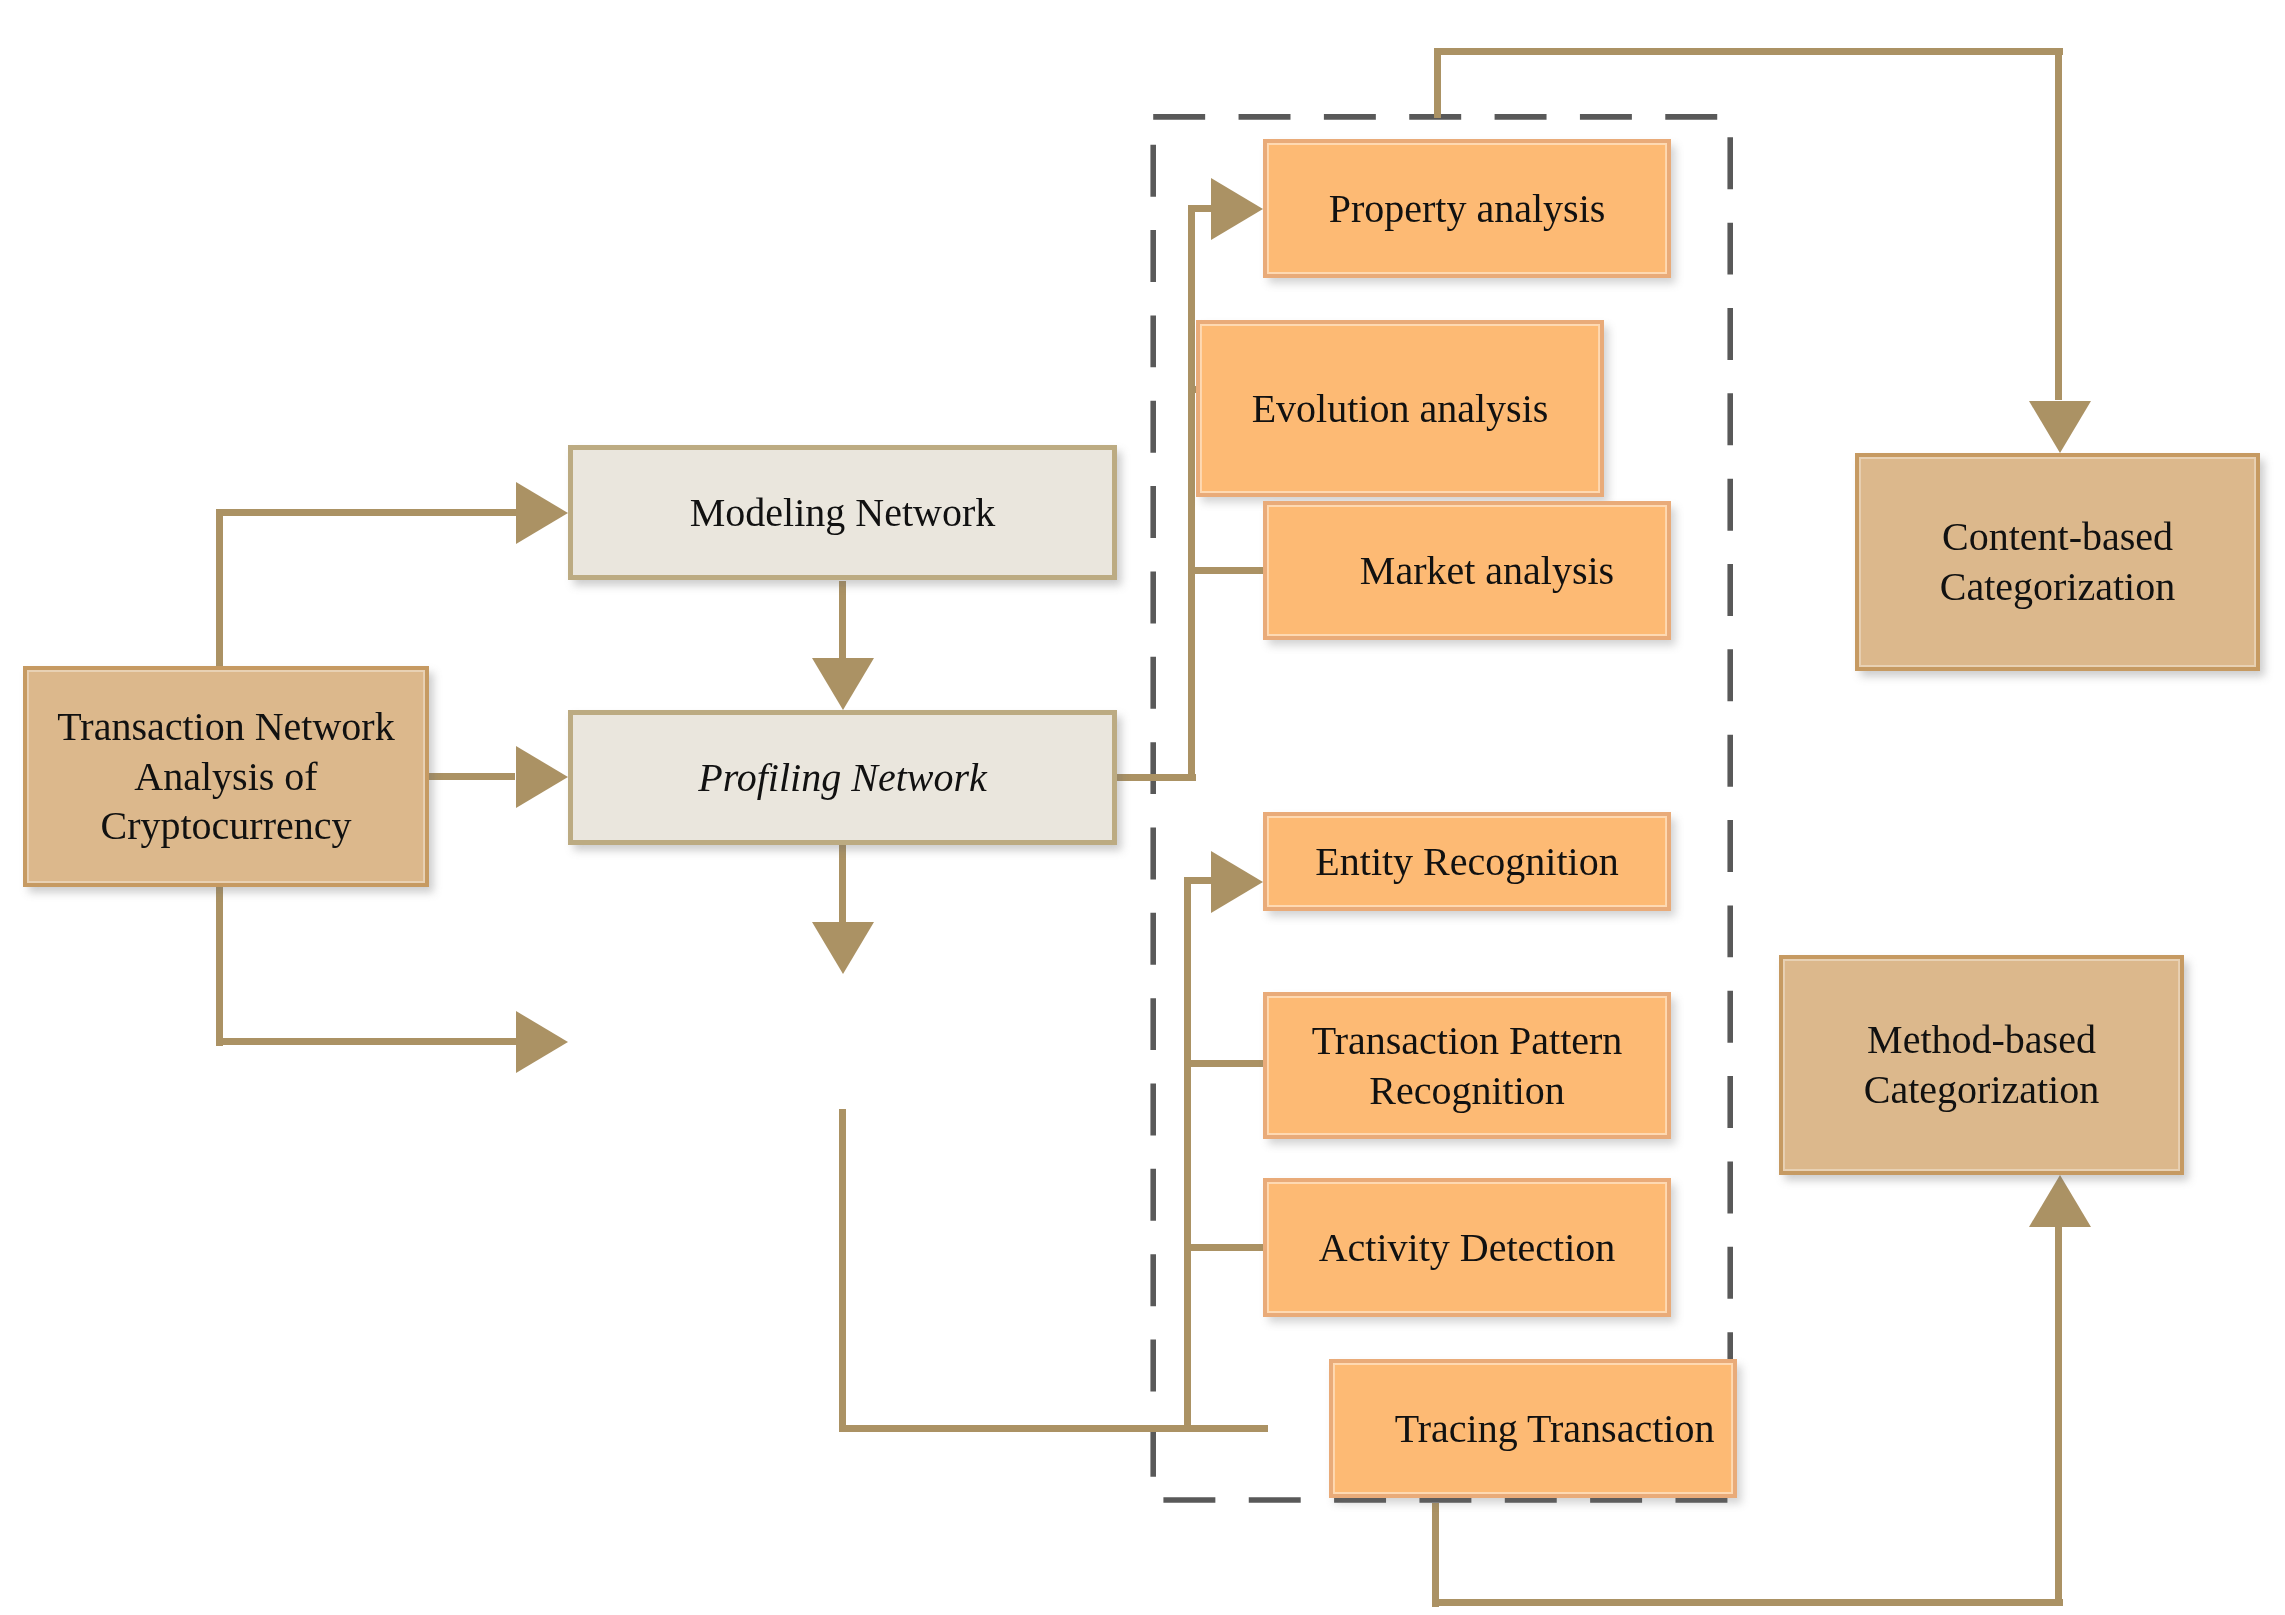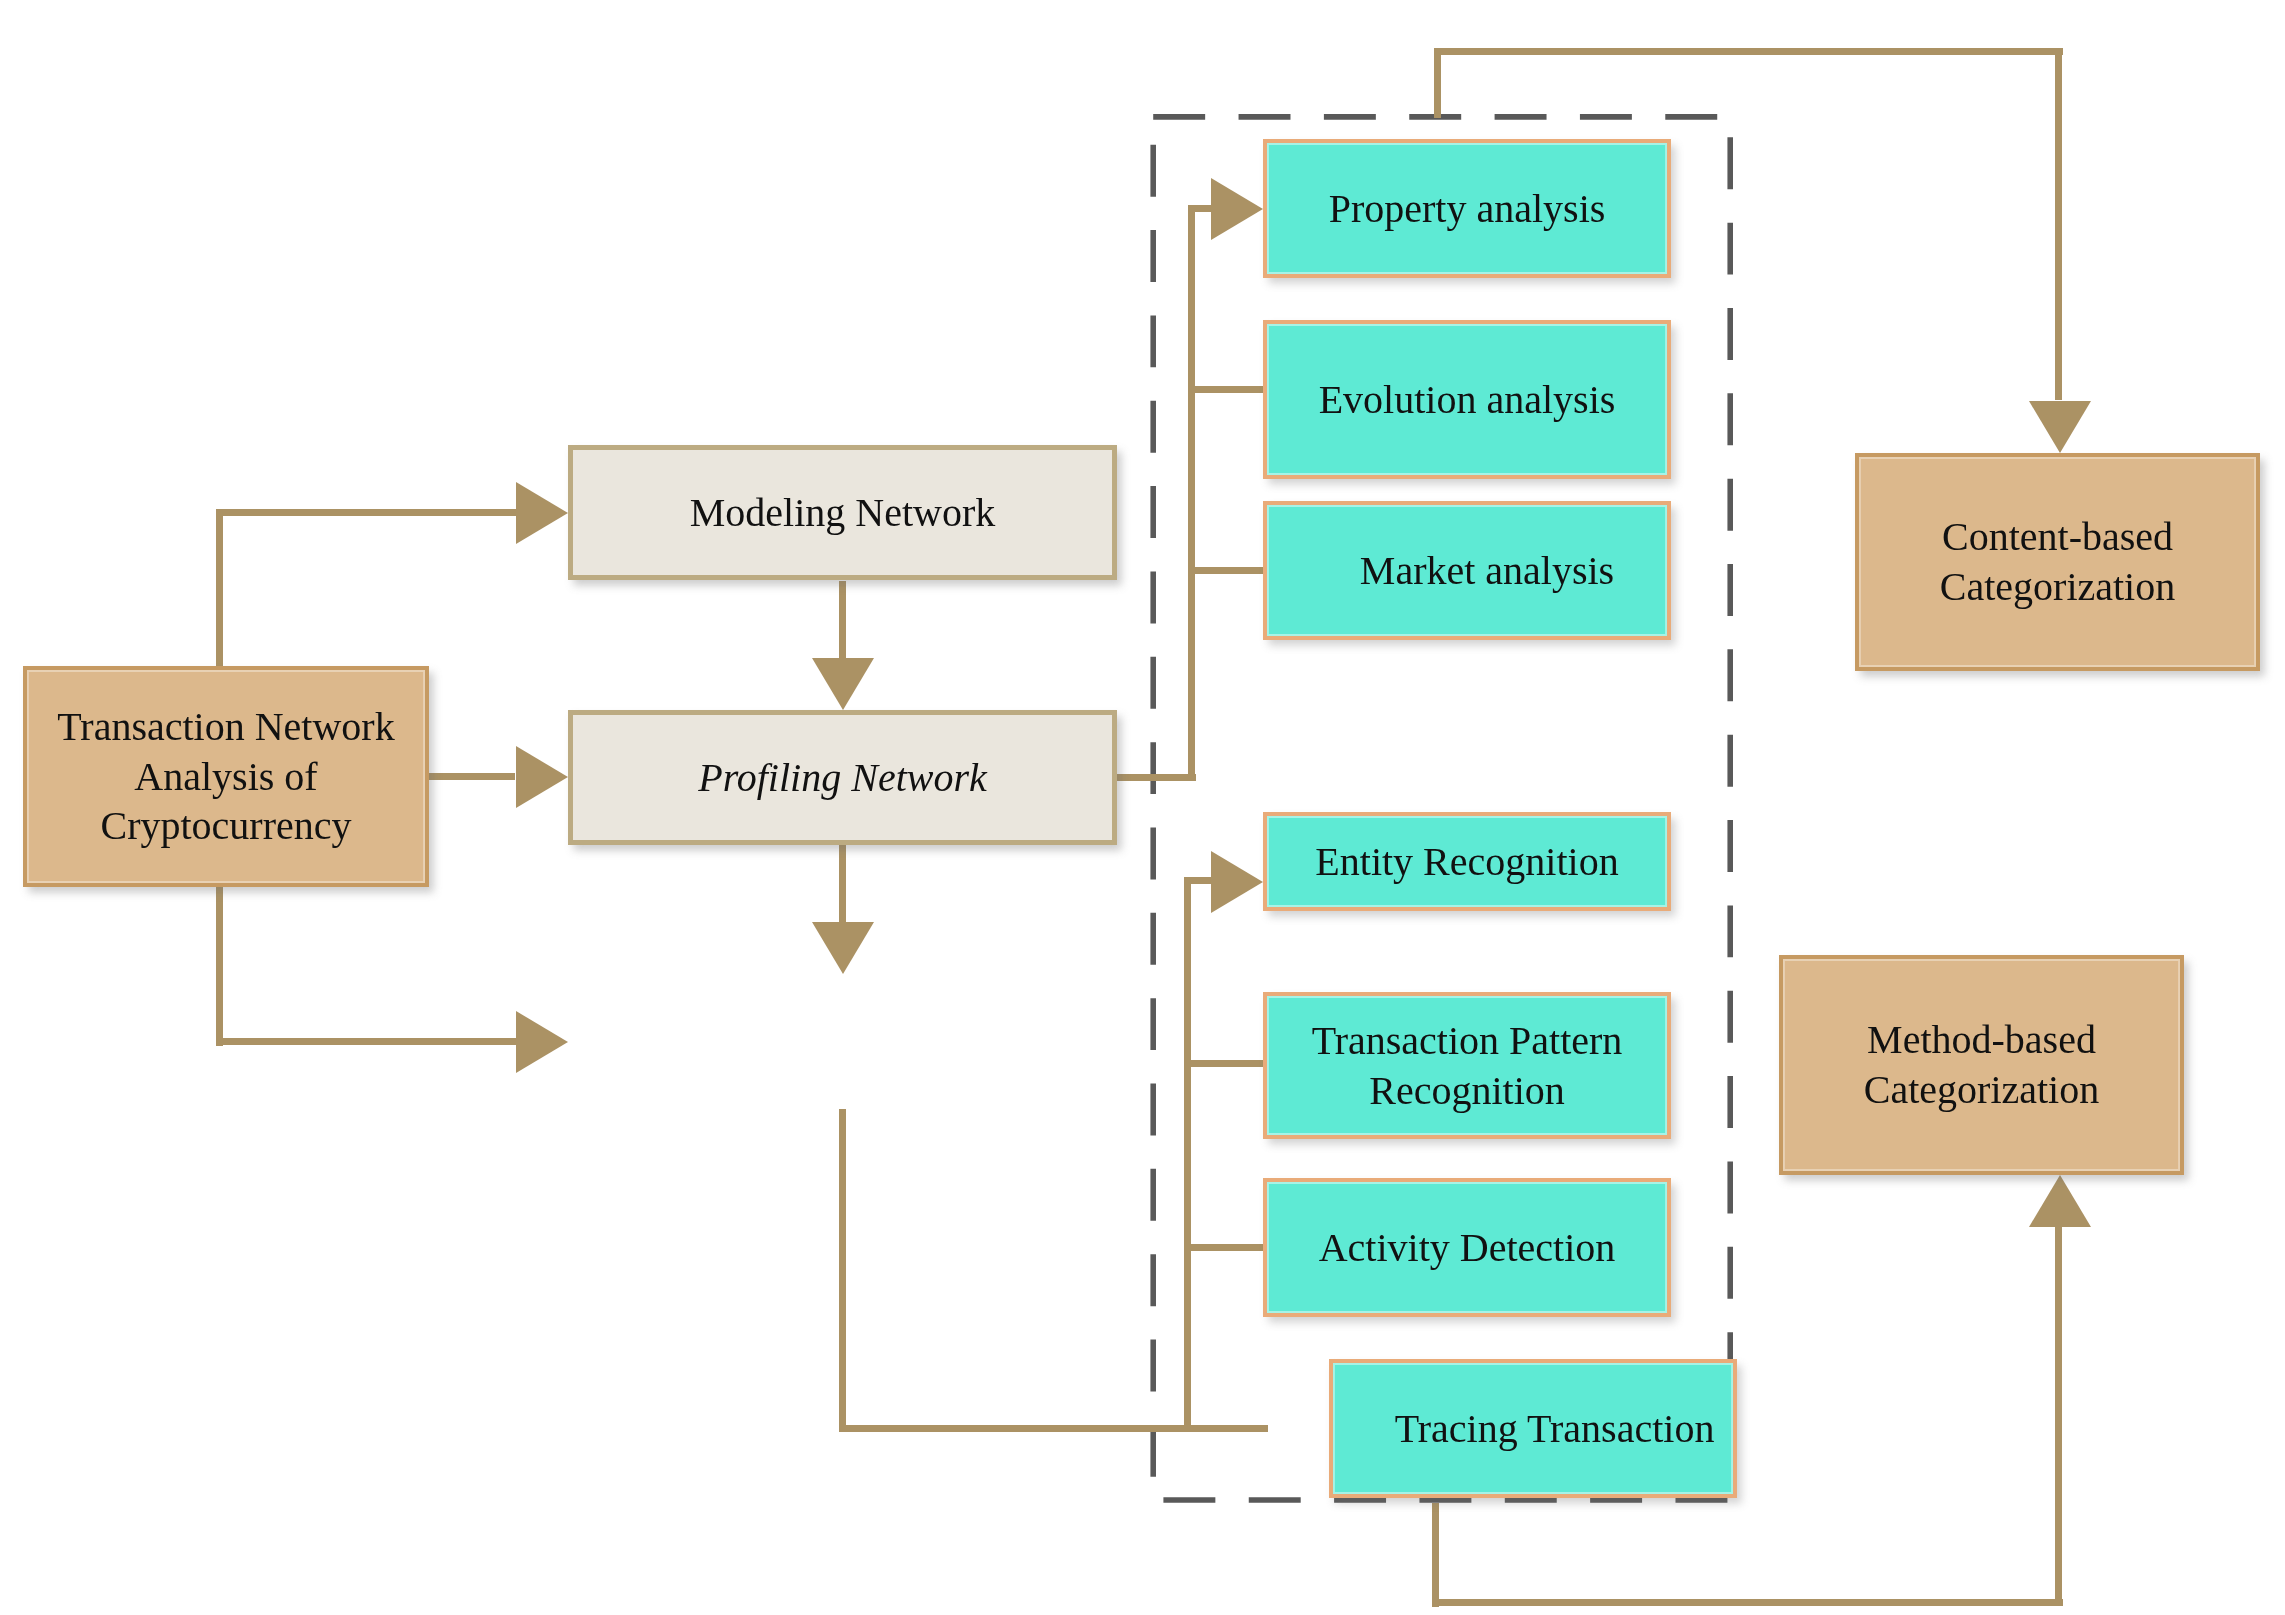--- a/index.html
+++ b/index.html
@@ -22,21 +22,21 @@
   .tan{
     background:#dcb88c;
     border:4.6px solid #c69a62;
     box-shadow:inset 0 0 0 1.9px rgba(255,255,255,0.35), 4.6px 5.6px 8.3px rgba(110,110,110,0.35);
   }
   .gray{
     background:#eae6dd;
     border:5.6px solid #bcab82;
   }
   .pink{
-    background:#5eead4;
+    background:#fdba74;
     border:4.6px solid #e9ab79;
     box-shadow:inset 0 0 0 1.9px rgba(255,255,255,0.45), 4.6px 5.6px 8.3px rgba(110,110,110,0.3);
   }
   .lbl{display:block;padding:0 18.6px;}
   .hline,.vline{position:absolute;background:#ab9264;}
   .hline{height:7.4px;}
   .vline{width:7.4px;}
   .arr{position:absolute;width:0;height:0;}
   .arr-r{border-top:31px solid transparent;border-bottom:31px solid transparent;border-left:52px solid #ab9264;}
   .arr-d{border-left:31px solid transparent;border-right:31px solid transparent;border-top:52px solid #ab9264;}
@@ -104,21 +104,21 @@
 
   <div class="box gray" style="left:568px;top:710px;width:549px;height:135px;font-style:italic;">
     <span class="lbl">Profiling Network</span>
   </div>
 
 
   <div class="box pink" style="left:1263px;top:139px;width:408px;height:139px;">
     <span class="lbl">Property analysis</span>
   </div>
 
-  <div class="box pink" style="left:1263px;top:320px;width:408px;height:159px;">
+  <div class="box pink" style="left:1196px;top:320px;width:408px;height:177px;">
     <span class="lbl">Evolution analysis</span>
   </div>
 
   <div class="box pink" style="left:1263px;top:501px;width:408px;height:139px;padding-left:40px;">
     <span class="lbl">Market analysis</span>
   </div>
 
   <div class="box pink" style="left:1263px;top:812px;width:408px;height:99px;">
     <span class="lbl">Entity Recognition</span>
   </div>

